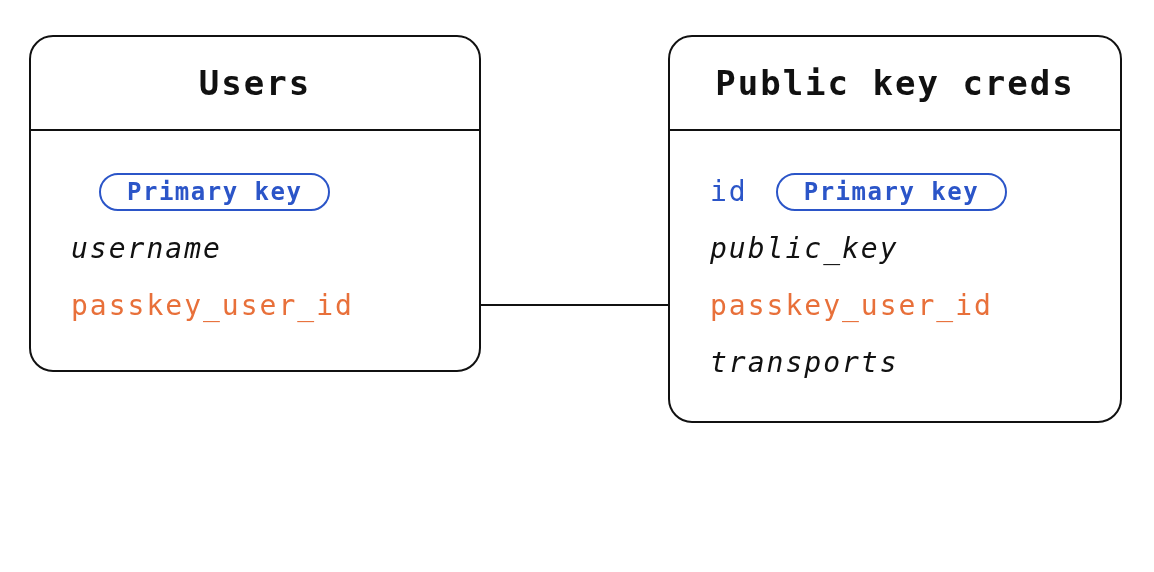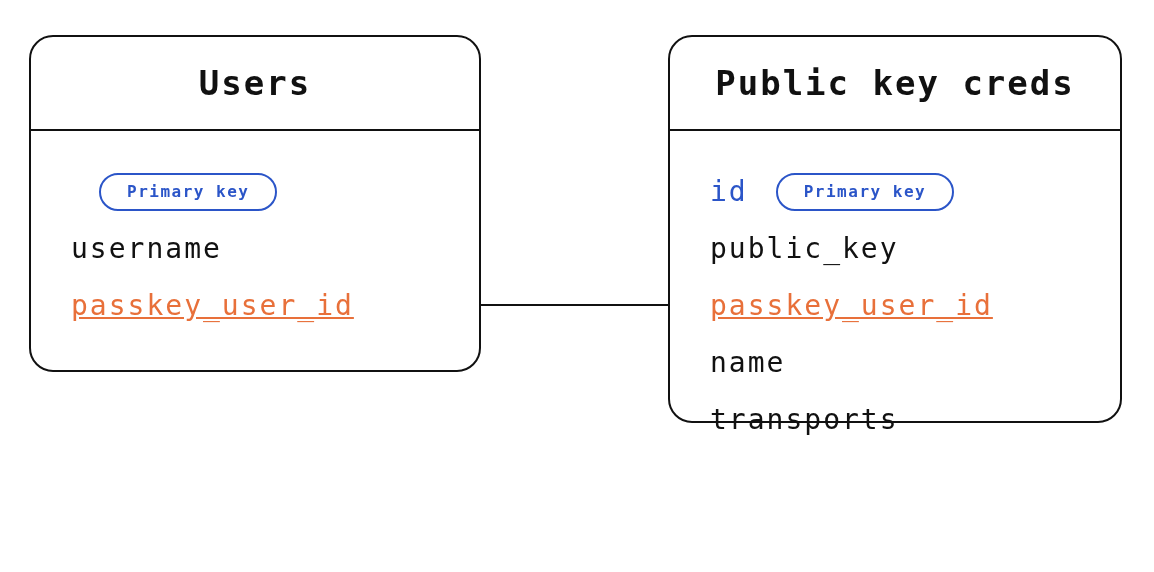--- a/index.html
+++ b/index.html
@@ -48,35 +48,35 @@
 
   .row {
     height: 57px;
     display: flex;
     align-items: center;
     font-size: 28px;
     letter-spacing: 2px;
     white-space: nowrap;
   }
   .field-name.blue   { color: var(--blue); }
-  .field-name.orange { color: var(--orange); text-decoration: underline; }
-  .field-name.ink    { color: var(--ink); }
+  .field-name.orange { color: var(--orange); }
+  .field-name.ink    { color: var(--ink); font-style: italic; }
 
   .badge {
     display: inline-flex;
     align-items: center;
     justify-content: center;
     margin-left: 28px;
     height: 38px;
     padding: 0 26px;
     border: 2px solid var(--blue);
     border-radius: 999px;
     color: var(--blue);
     font-weight: bold;
-    font-size: 16px;
+    font-size: 24px;
     letter-spacing: 1.5px;
     line-height: 1;
   }
 
   .connector {
     position: absolute;
     left: 481px;
     top: 304px;
     width: 187px;
     height: 2px;
@@ -112,21 +112,18 @@
           <span class="field-name blue">id</span>
           <span class="badge">Primary key</span>
         </div>
         <div class="row">
           <span class="field-name ink">public_key</span>
         </div>
         <div class="row">
           <span class="field-name orange">passkey_user_id</span>
         </div>
         <div class="row">
-          <span class="field-name ink">name</span>
-        </div>
-        <div class="row">
           <span class="field-name ink">transports</span>
         </div>
       </div>
   </section>
 
 </div>
 
 </body></html>

